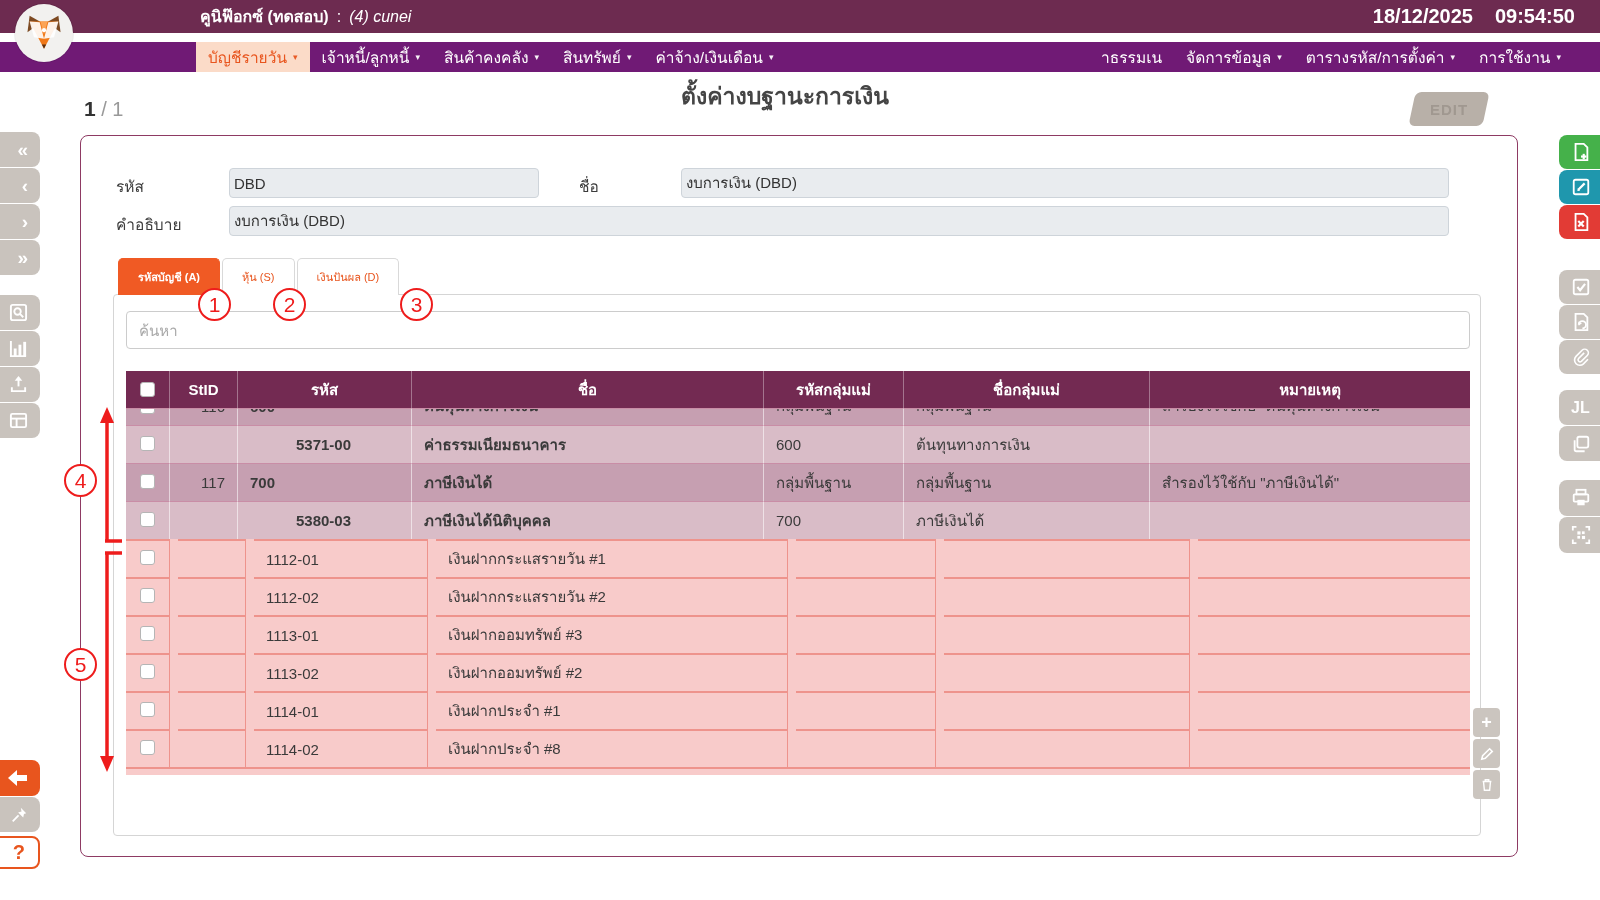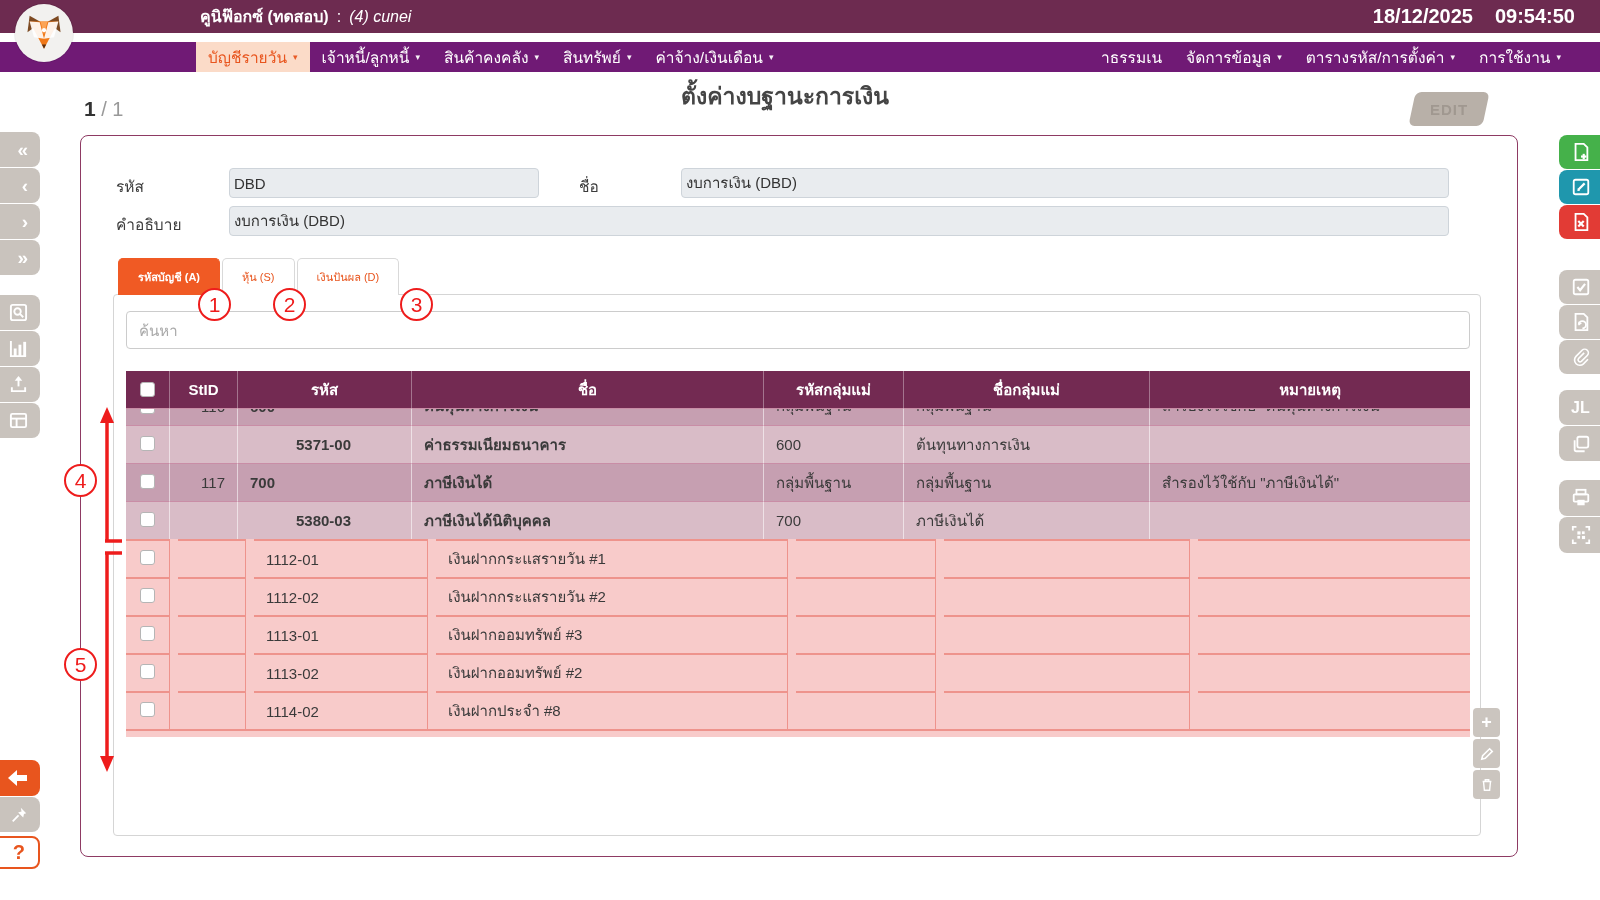--- a/index.html
+++ b/index.html
@@ -380,20 +380,43 @@
               </div>
   </div>
             <div class="gr tr row-pink">
     <div class="td center">
                 <span class="cellwrap"><input type="checkbox" style=""></span>
               </div>
     <div class="td" style="justify-content:flex-end;">
                 <span class="cellwrap"></span>
               </div>
     <div class="td">
+                <span class="cellwrap">1114-01</span>
+              </div>
+    <div class="td">
+                <span class="cellwrap">เงินฝากประจำ #1</span>
+              </div>
+    <div class="td">
+                <span class="cellwrap"></span>
+              </div>
+    <div class="td">
+                <span class="cellwrap"></span>
+              </div>
+    <div class="td">
+                <span class="cellwrap"></span>
+              </div>
+  </div>
+            <div class="gr tr row-pink">
+    <div class="td center">
+                <span class="cellwrap"><input type="checkbox" style=""></span>
+              </div>
+    <div class="td" style="justify-content:flex-end;">
+                <span class="cellwrap"></span>
+              </div>
+    <div class="td">
                 <span class="cellwrap">1114-02</span>
               </div>
     <div class="td">
                 <span class="cellwrap">เงินฝากประจำ #8</span>
               </div>
     <div class="td">
                 <span class="cellwrap"></span>
               </div>
     <div class="td">
                 <span class="cellwrap"></span>

